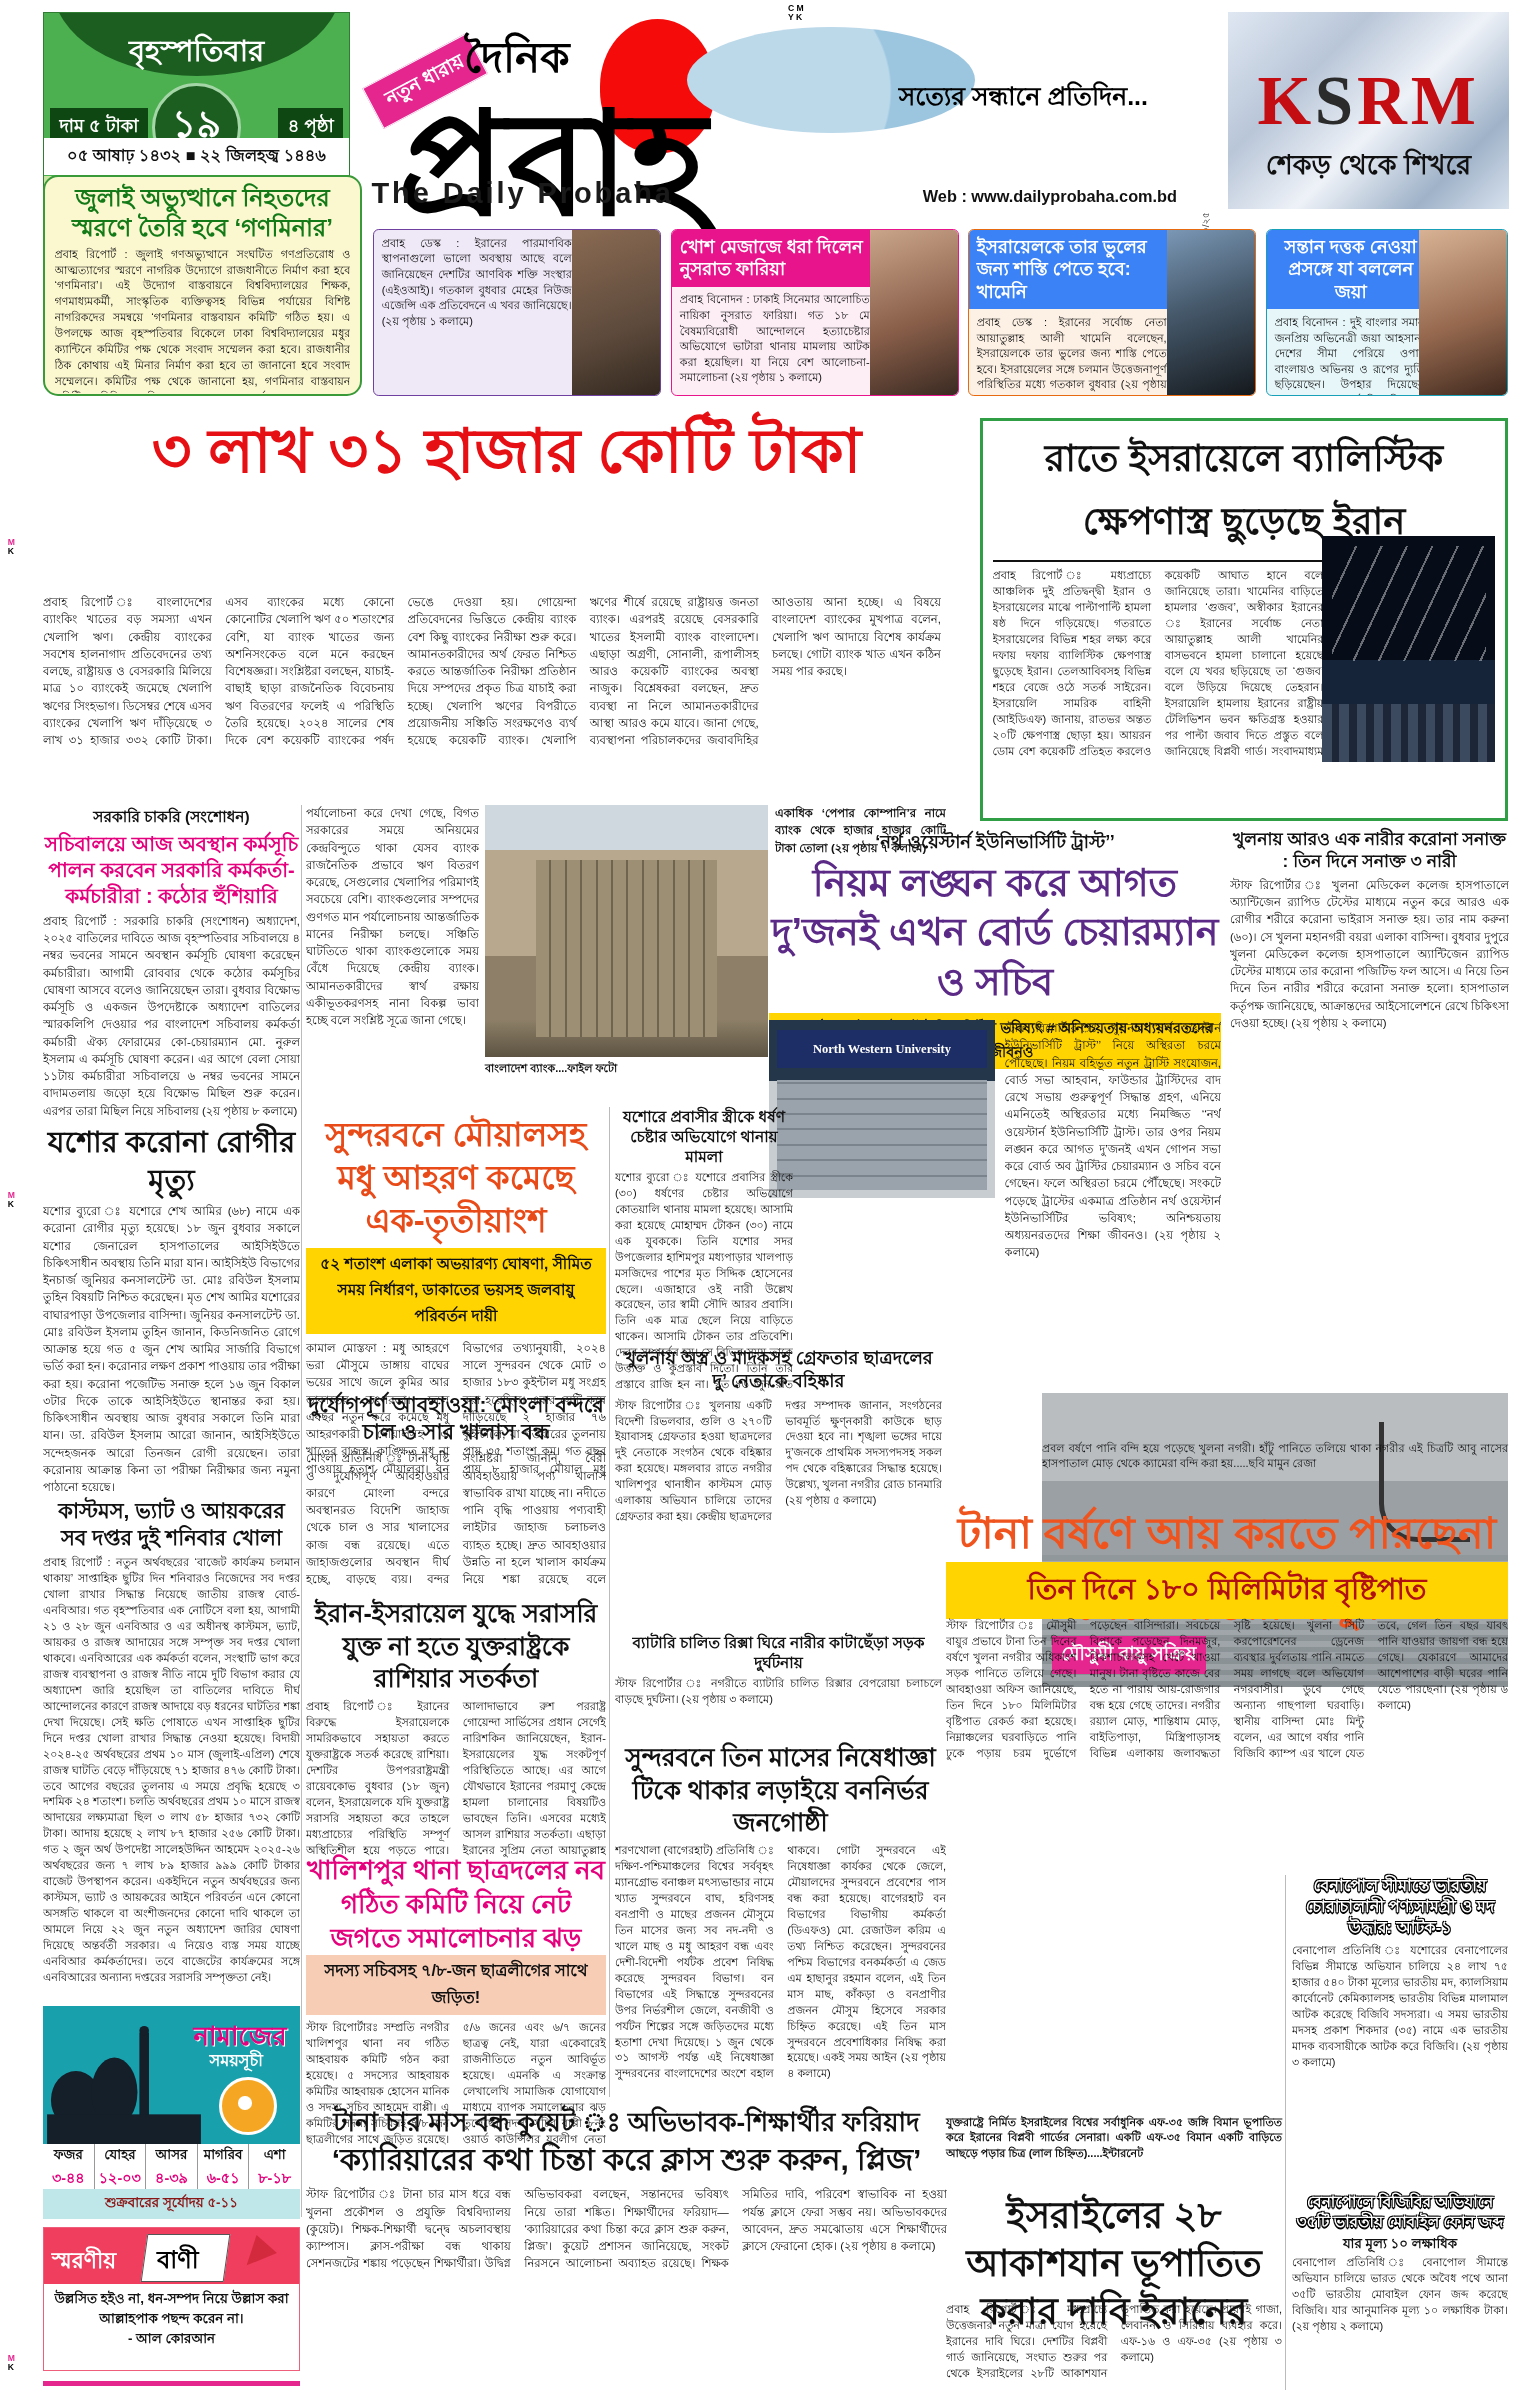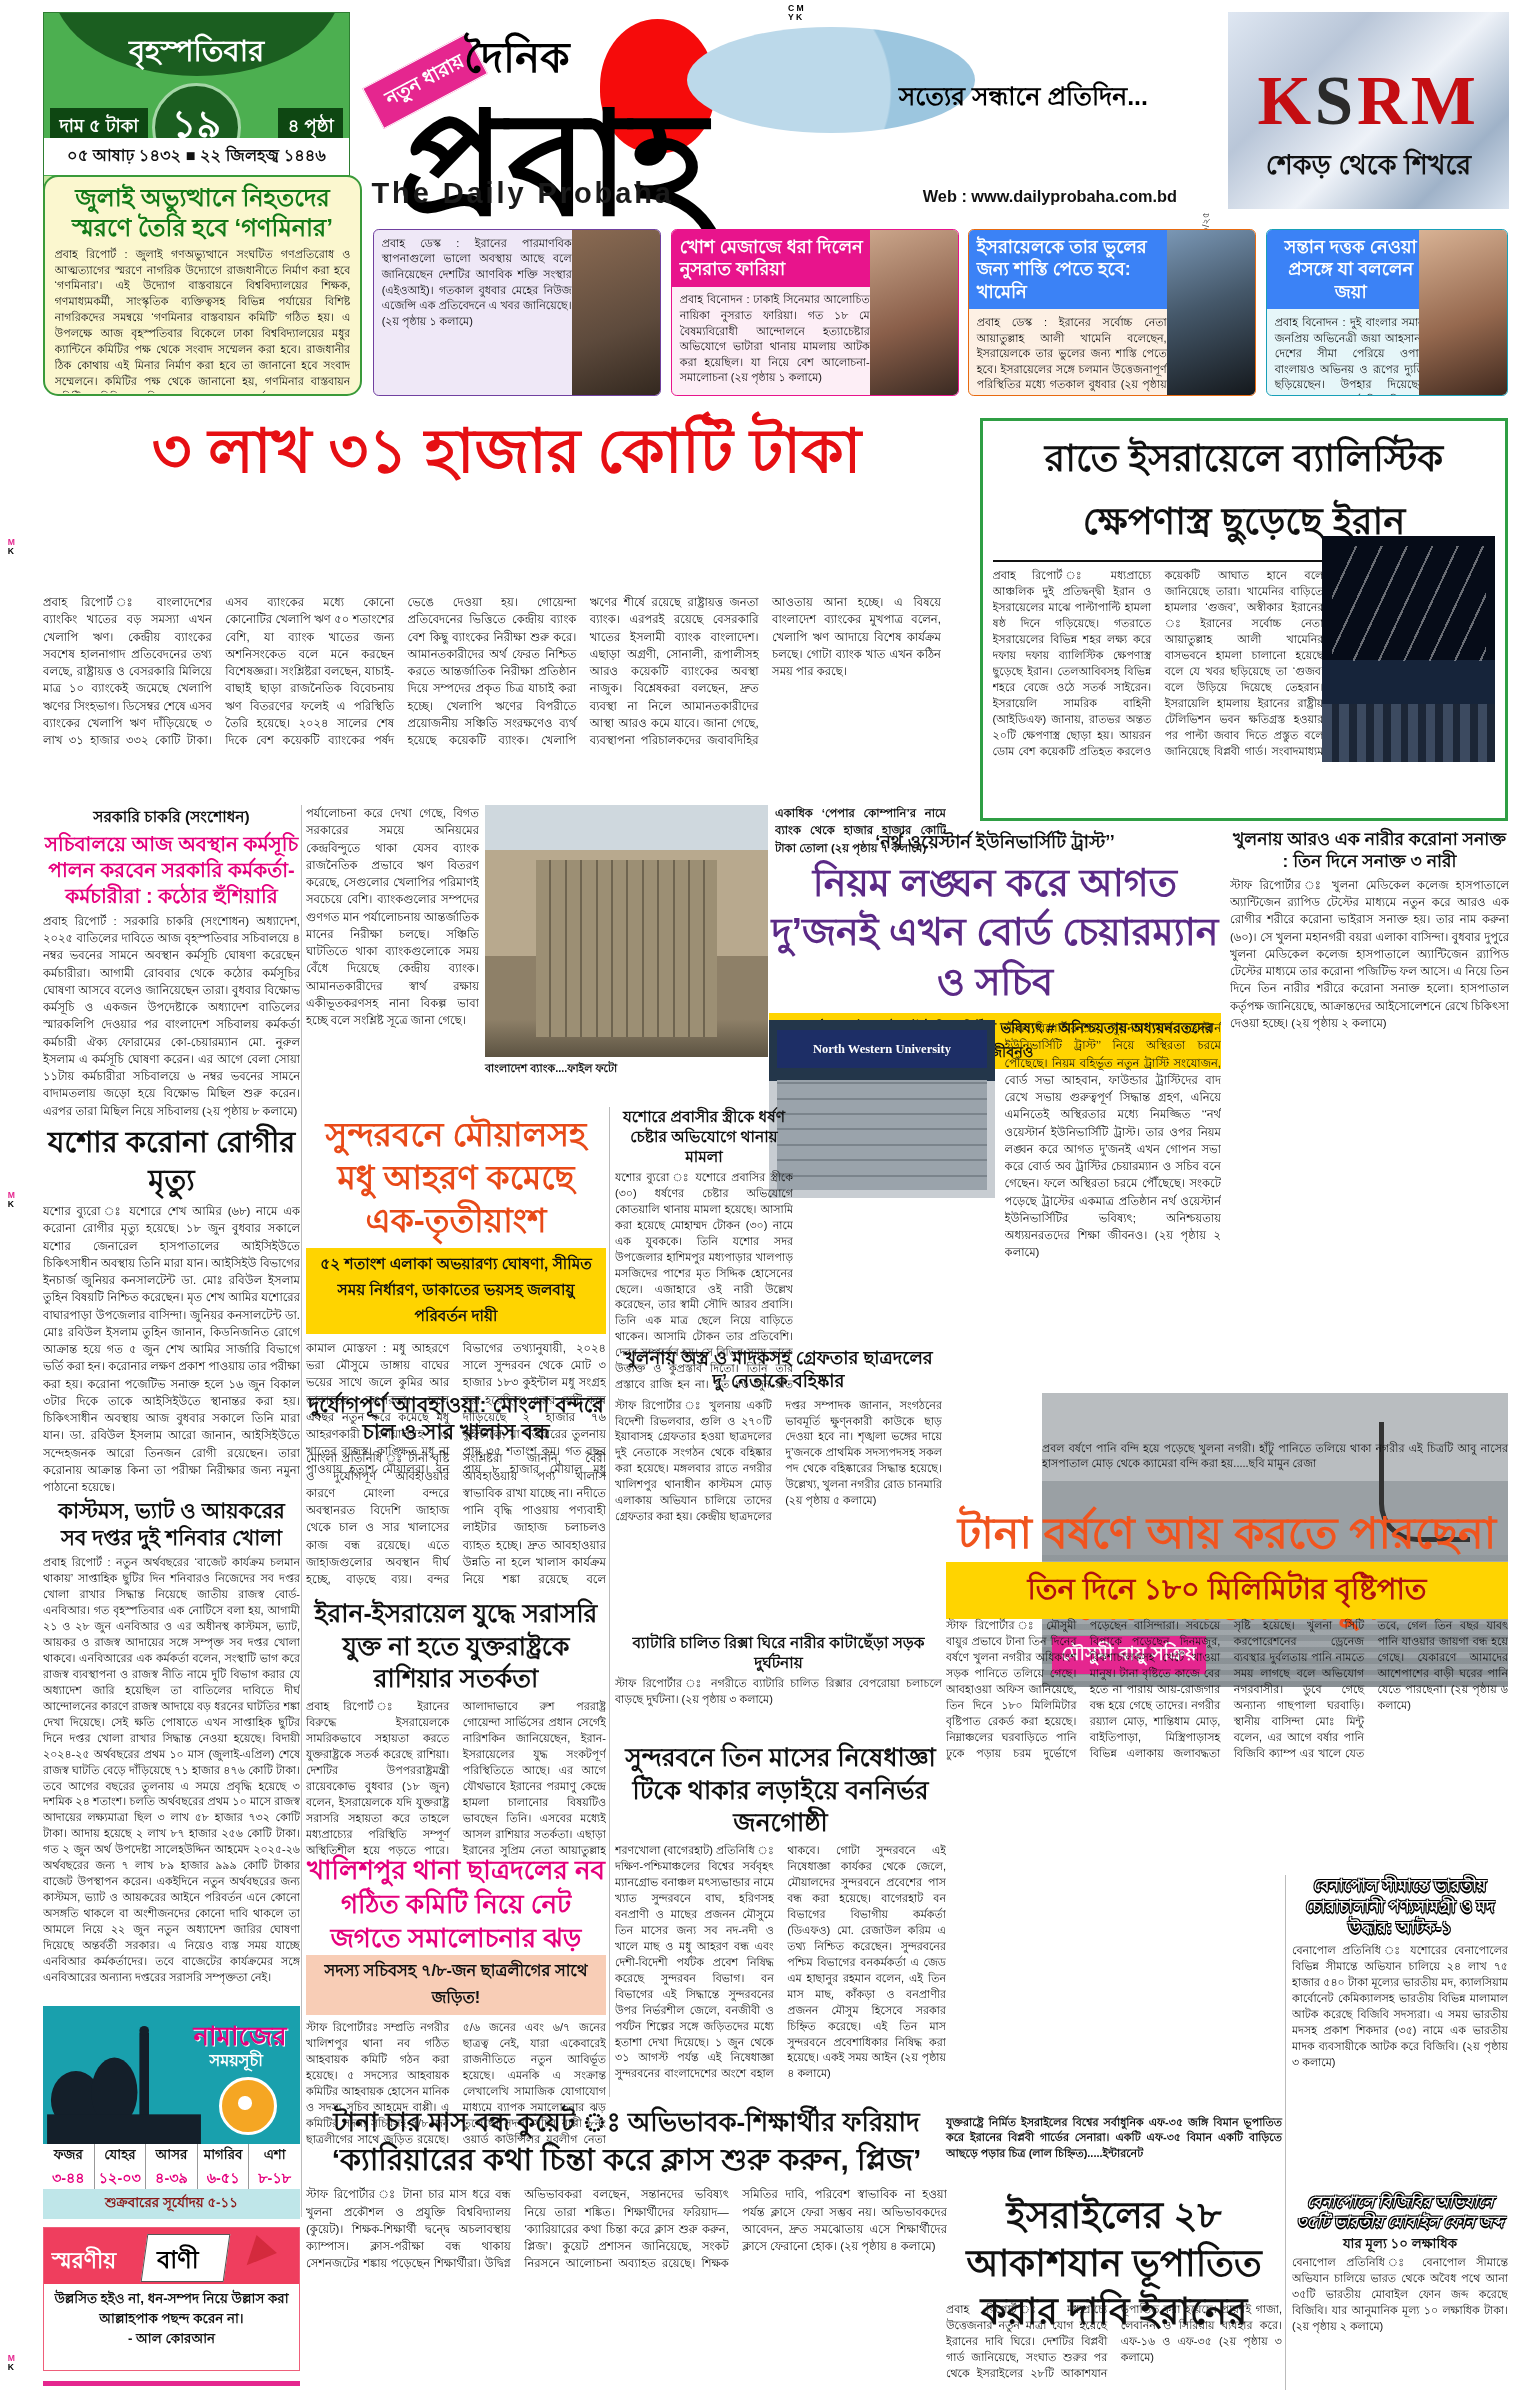--- a/index.html
+++ b/index.html
@@ -325,21 +325,21 @@
   <div class="abs cap" style="left:946px;top:2115px;width:336px;font-weight:bold;">যুক্তরাষ্ট্রে নির্মিত ইসরাইলের বিশ্বের সর্বাধুনিক এফ-৩৫ জঙ্গি বিমান ভূপাতিত করে ইরানের বিপ্লবী গার্ডের সেনারা। একটি এফ-৩৫ বিমান একটি বাড়িতে আছড়ে পড়ার চিত্র (লাল চিহ্নিত).....ইন্টারনেট</div>
   <div class="abs blk-h" style="left:946px;top:2192px;width:336px;font-size:37px;">ইসরাইলের ২৮ আকাশযান ভূপাতিত করার দাবি ইরানের</div>
   <div class="abs body2 cols2" style="left:946px;top:2302px;width:336px;height:88px;">প্রবাহ রিপোর্ট ঃ মধ্যপ্রাচ্যে উত্তেজনার নতুন মাত্রা যোগ হয়েছে ইরানের দাবি ঘিরে। দেশটির বিপ্লবী গার্ড জানিয়েছে, সংঘাত শুরুর পর থেকে ইসরাইলের ২৮টি আকাশযান ভূপাতিত করা হয়েছে। প্রায়শই গাজা, লেবানন ও সিরিয়ায় ব্যবহার করে। এফ-১৬ ও এফ-৩৫ (২য় পৃষ্ঠায় ৩ কলামে)</div>
 
   <div class="abs" style="left:1292px;top:1875px;width:216px;">
     <div class="outline-h">বেনাপোল সীমান্তে ভারতীয় চোরাচালানী পণ্যসামগ্রী ও মদ উদ্ধার: আটক-১</div>
     <div class="body2" style="height:242px;margin-top:4.8px;">বেনাপোল প্রতিনিধি ঃ যশোরের বেনাপোলের বিভিন্ন সীমান্তে অভিযান চালিয়ে ২৪ লাখ ৭৫ হাজার ৫৪০ টাকা মূল্যের ভারতীয় মদ, ক্যালসিয়াম কার্বোনেট কেমিক্যালসহ ভারতীয় বিভিন্ন মালামাল আটক করেছে বিজিবি সদস্যরা। এ সময় ভারতীয় মদসহ প্রকাশ শিকদার (৩৫) নামে এক ভারতীয় মাদক ব্যবসায়ীকে আটক করে বিজিবি। (২য় পৃষ্ঠায় ৩ কলামে)</div>
   </div>
 
   <div class="abs" style="left:1292px;top:2192px;width:216px;">
-    <div class="outline-h" style="font-size:15.4px;font-style:italic;">বেনাপোলে বিজিবির অভিযানে ৩৫টি ভারতীয় মোবাইল ফোন জব্দ</div>
+    <div class="outline-h" style="font-size:15.4px;">বেনাপোলে বিজিবির অভিযানে ৩৫টি ভারতীয় মোবাইল ফোন জব্দ</div>
     <div class="blk-h" style="font-size:13.4px;margin-top:2.9px;">যার মূল্য ১০ লক্ষাধিক</div>
     <div class="body2" style="height:113px;margin-top:2.9px;">বেনাপোল প্রতিনিধি ঃ বেনাপোল সীমান্তে অভিযান চালিয়ে ভারত থেকে অবৈধ পথে আনা ৩৫টি ভারতীয় মোবাইল ফোন জব্দ করেছে বিজিবি। যার আনুমানিক মূল্য ১০ লক্ষাধিক টাকা। (২য় পৃষ্ঠায় ২ কলামে)</div>
   </div>
 
   <div class="vline" style="left:301px;top:805px;height:1412px;"></div>
   <div class="vline" style="left:609px;top:1107px;height:990px;"></div>
   <div class="vline" style="left:1285px;top:1875px;height:515px;"></div>
   <div class="vline" style="left:974px;top:418px;height:403px;width:0px;"></div>
 </div>
 

